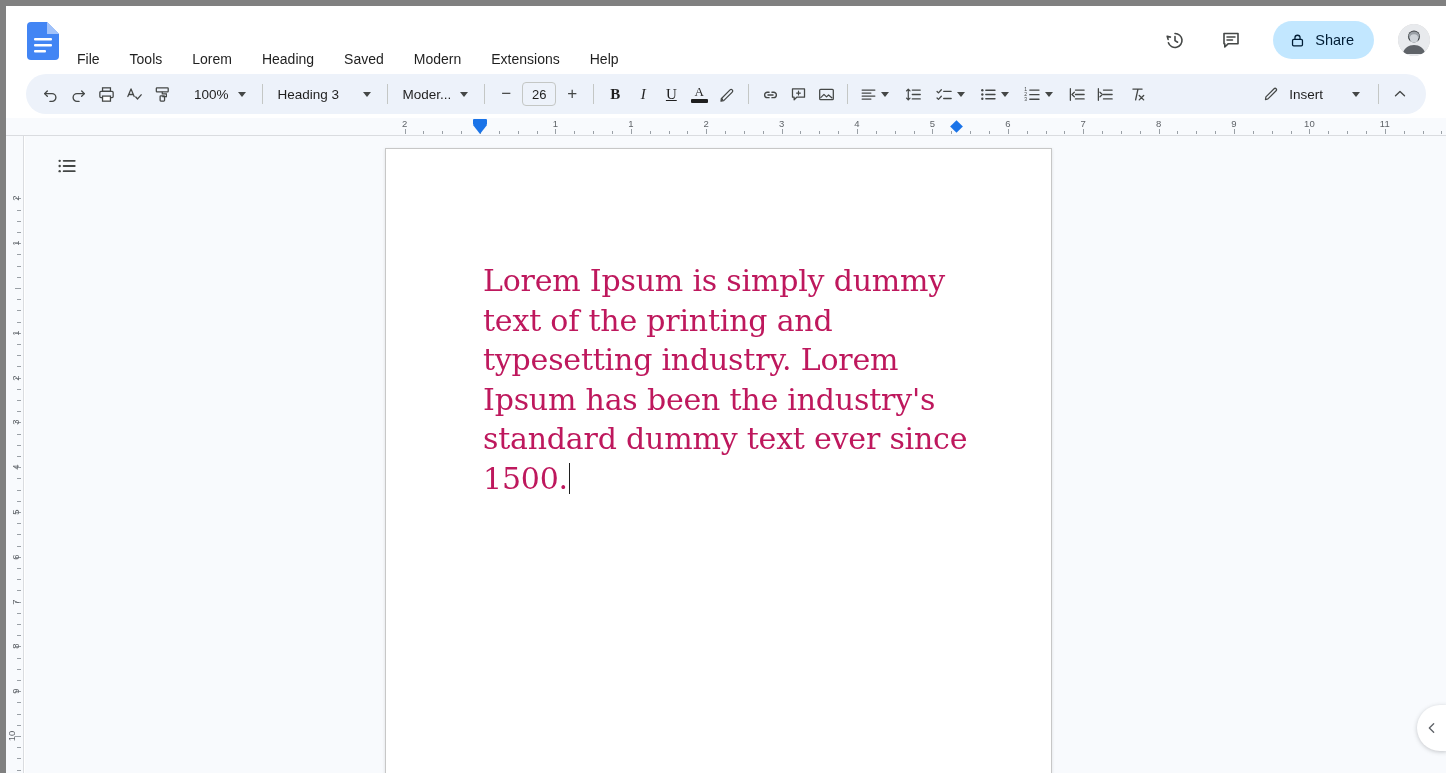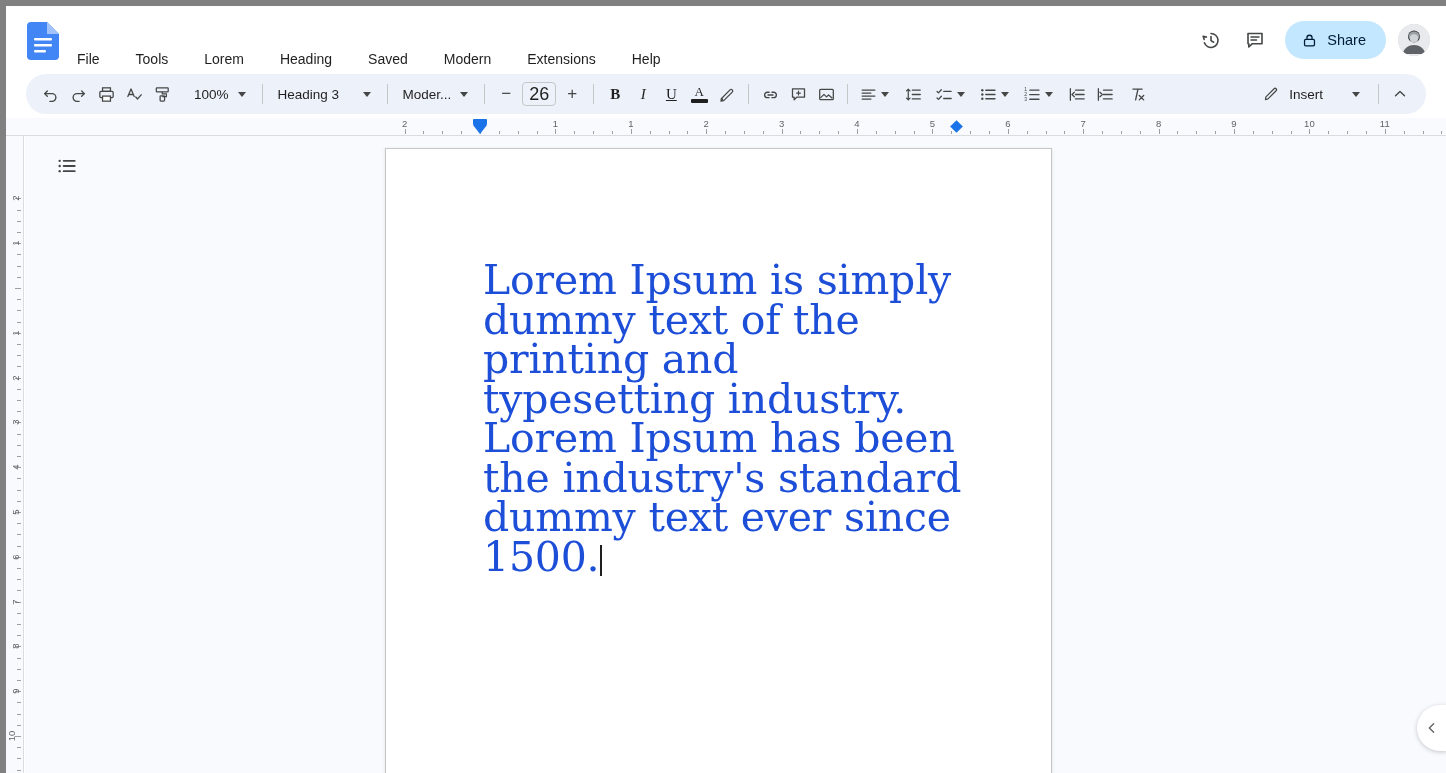--- a/index.html
+++ b/index.html
@@ -46,32 +46,32 @@
     margin-right: 4px; position: relative;
     cursor: pointer;
   }
   .saved-text {
     display: inline-block; vertical-align: middle;
     font-size: 12.5px; color: #444746;
     margin-left: 6px; white-space: nowrap;
   }
   .menubar {
     position: absolute; left: 62px; top: 41px;
-    display: flex; gap: 18px; align-items: flex-end;
+    display: flex; gap: 12px; align-items: flex-end;
   }
   .menu-item {
     font-size: 14px; color: #1f1f1f;
     padding: 2px 9px; border-radius: 4px;
     cursor: pointer; white-space: nowrap;
     line-height: 20px;
   }
 
   .title-right {
     position: absolute; right: 16px; top: 14px;
-    display: flex; align-items: center; gap: 4px;
+    display: flex; align-items: center; gap: 16px;
   }
   .rbtn {
     width: 40px; height: 40px; border-radius: 50%;
     display: flex; align-items: center; justify-content: center;
     cursor: pointer;
   }
   .share-btn {
     height: 38px; border-radius: 19px;
     background: #c2e7ff; color: #001d35;
     display: flex; align-items: center; gap: 9px;
@@ -119,21 +119,21 @@
     border-left: 4.5px solid transparent;
     border-right: 4.5px solid transparent;
     border-top: 5px solid #444746;
   }
   .caret.sm { margin: 0 4px 0 3px; }
   .fontsize-box {
     width: 34px; height: 24px;
     border: 1px solid #c4c7c5; border-radius: 4px;
     background: transparent;
     display: flex; align-items: center; justify-content: center;
-    font-size: 18px; color: #1f1f1f; cursor: text;
+    font-size: 13px; color: #1f1f1f; cursor: text;
     margin: 0 2px; flex: none;
   }
   .mode-chip {
     height: 28px; border-radius: 4px;
     display: flex; align-items: center; gap: 9px;
     padding: 0 4px 0 8px; cursor: pointer;
     font-size: 13.5px; color: #1f1f1f; white-space: nowrap;
   }
   .spacer { flex: 1 1 auto; }
 
@@ -226,22 +226,22 @@
   .doc-heading {
     font-family: "DejaVu Serif", "Liberation Serif", serif;
     font-size: 62px; line-height: 80px;
     font-weight: 400; letter-spacing: 0.5px;
     color: #ff0000;
     margin-bottom: 12px;
     max-width: 300px;
   }
   .doc-para {
     font-family: "DejaVu Serif", "Liberation Serif", serif;
-    font-size: 41px; line-height: 39.5px;
-    color: #1d4ed8; letter-spacing: -0.2px;
+    font-size: 30px; line-height: 39.5px;
+    color: #be185d; letter-spacing: -0.2px;
     position: relative;
   }
   .caret-bar {
     display: inline-block;
     width: 1.5px; height: 31px;
     background: #1f1f1f;
     vertical-align: -5px;
     margin-left: 1px;
   }
 

